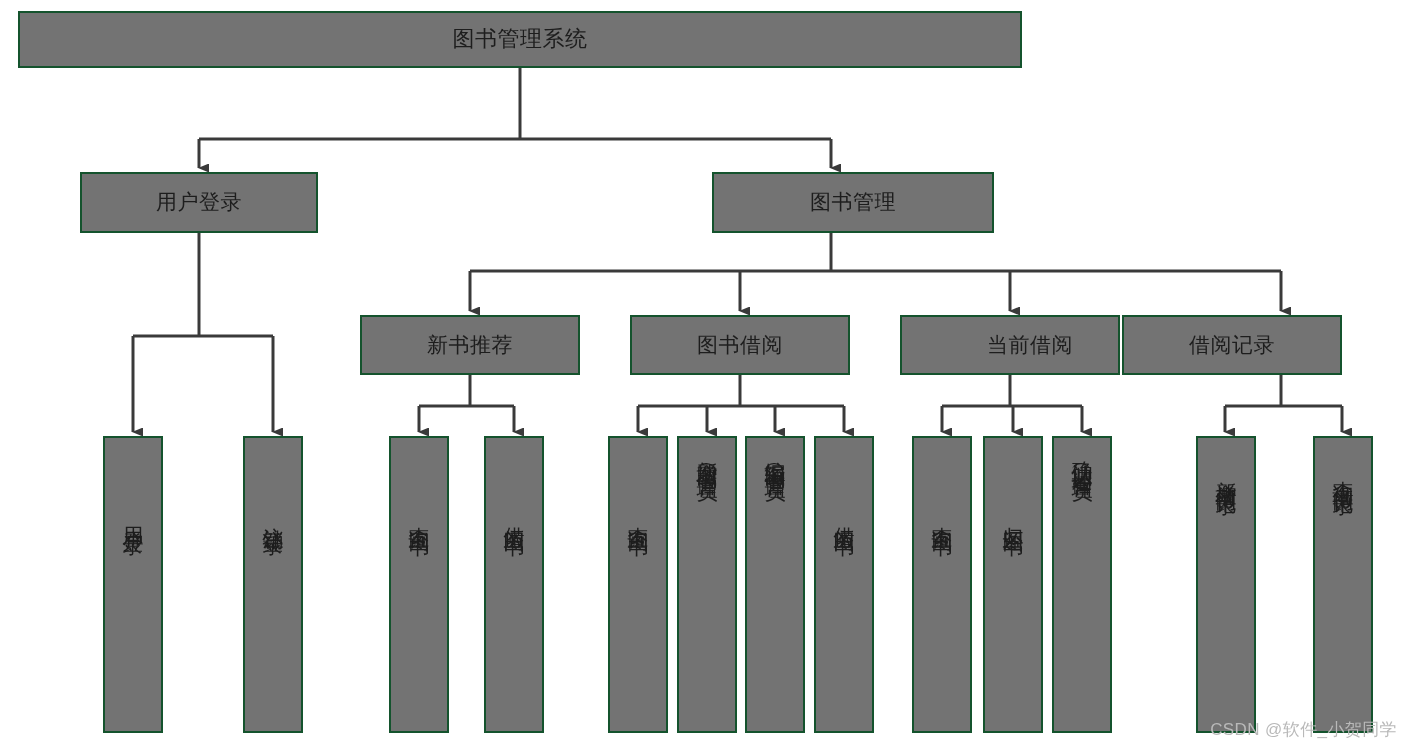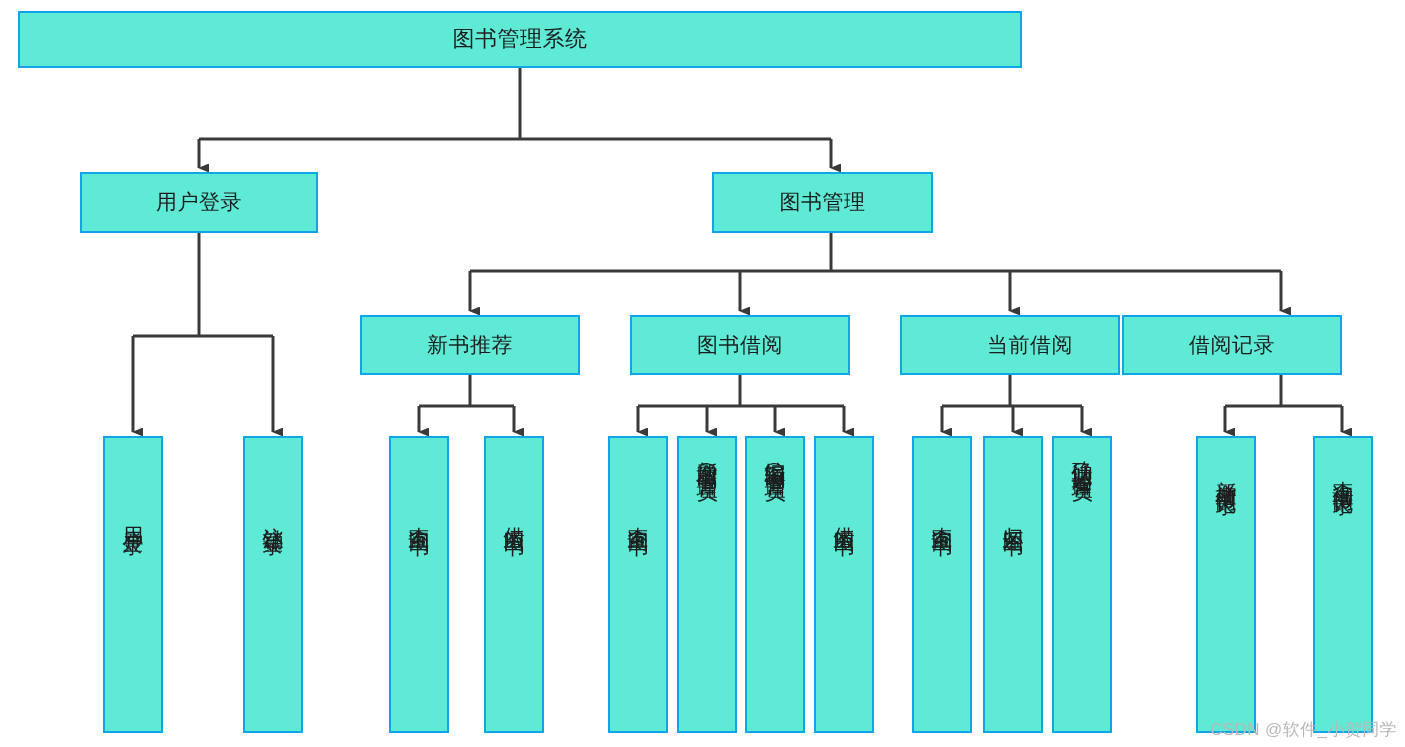--- a/index.html
+++ b/index.html
@@ -22,22 +22,22 @@
     position: absolute;
     left: 0;
     top: 0;
     width: 1405px;
     height: 747px;
     pointer-events: none;
   }
   .node {
     position: absolute;
     box-sizing: border-box;
-    background: #5eead4;
-    border: 2px solid #0ea5e9;
+    background: #737373;
+    border: 2px solid #14532d;
     display: flex;
     align-items: center;
     justify-content: center;
     color: #1d1d1d;
   }
   .node .label {
     display: block;
     text-align: center;
     line-height: 1.28;
     letter-spacing: 0.5px;
@@ -137,21 +137,21 @@
     </g>
   </svg>
 
   <div class="node horiz root" style="left:18px; top:11px; width:1004px; height:57px;">
     <span class="label">图书管理系统</span>
   </div>
 
   <div class="node horiz" style="left:80px; top:172px; width:238px; height:61px;">
     <span class="label">用户登录</span>
   </div>
-  <div class="node horiz" style="left:712px; top:172px; width:221px; height:61px;">
+  <div class="node horiz" style="left:712px; top:172px; width:282px; height:61px;">
     <span class="label">图书管理</span>
   </div>
 
   <div class="node horiz" style="left:360px; top:315px; width:220px; height:60px;">
     <span class="label">新书推荐</span>
   </div>
   <div class="node horiz" style="left:630px; top:315px; width:220px; height:60px;">
     <span class="label">图书借阅</span>
   </div>
   <div class="node horiz" style="left:900px; top:315px; width:220px; height:60px;padding-left:40px;">

